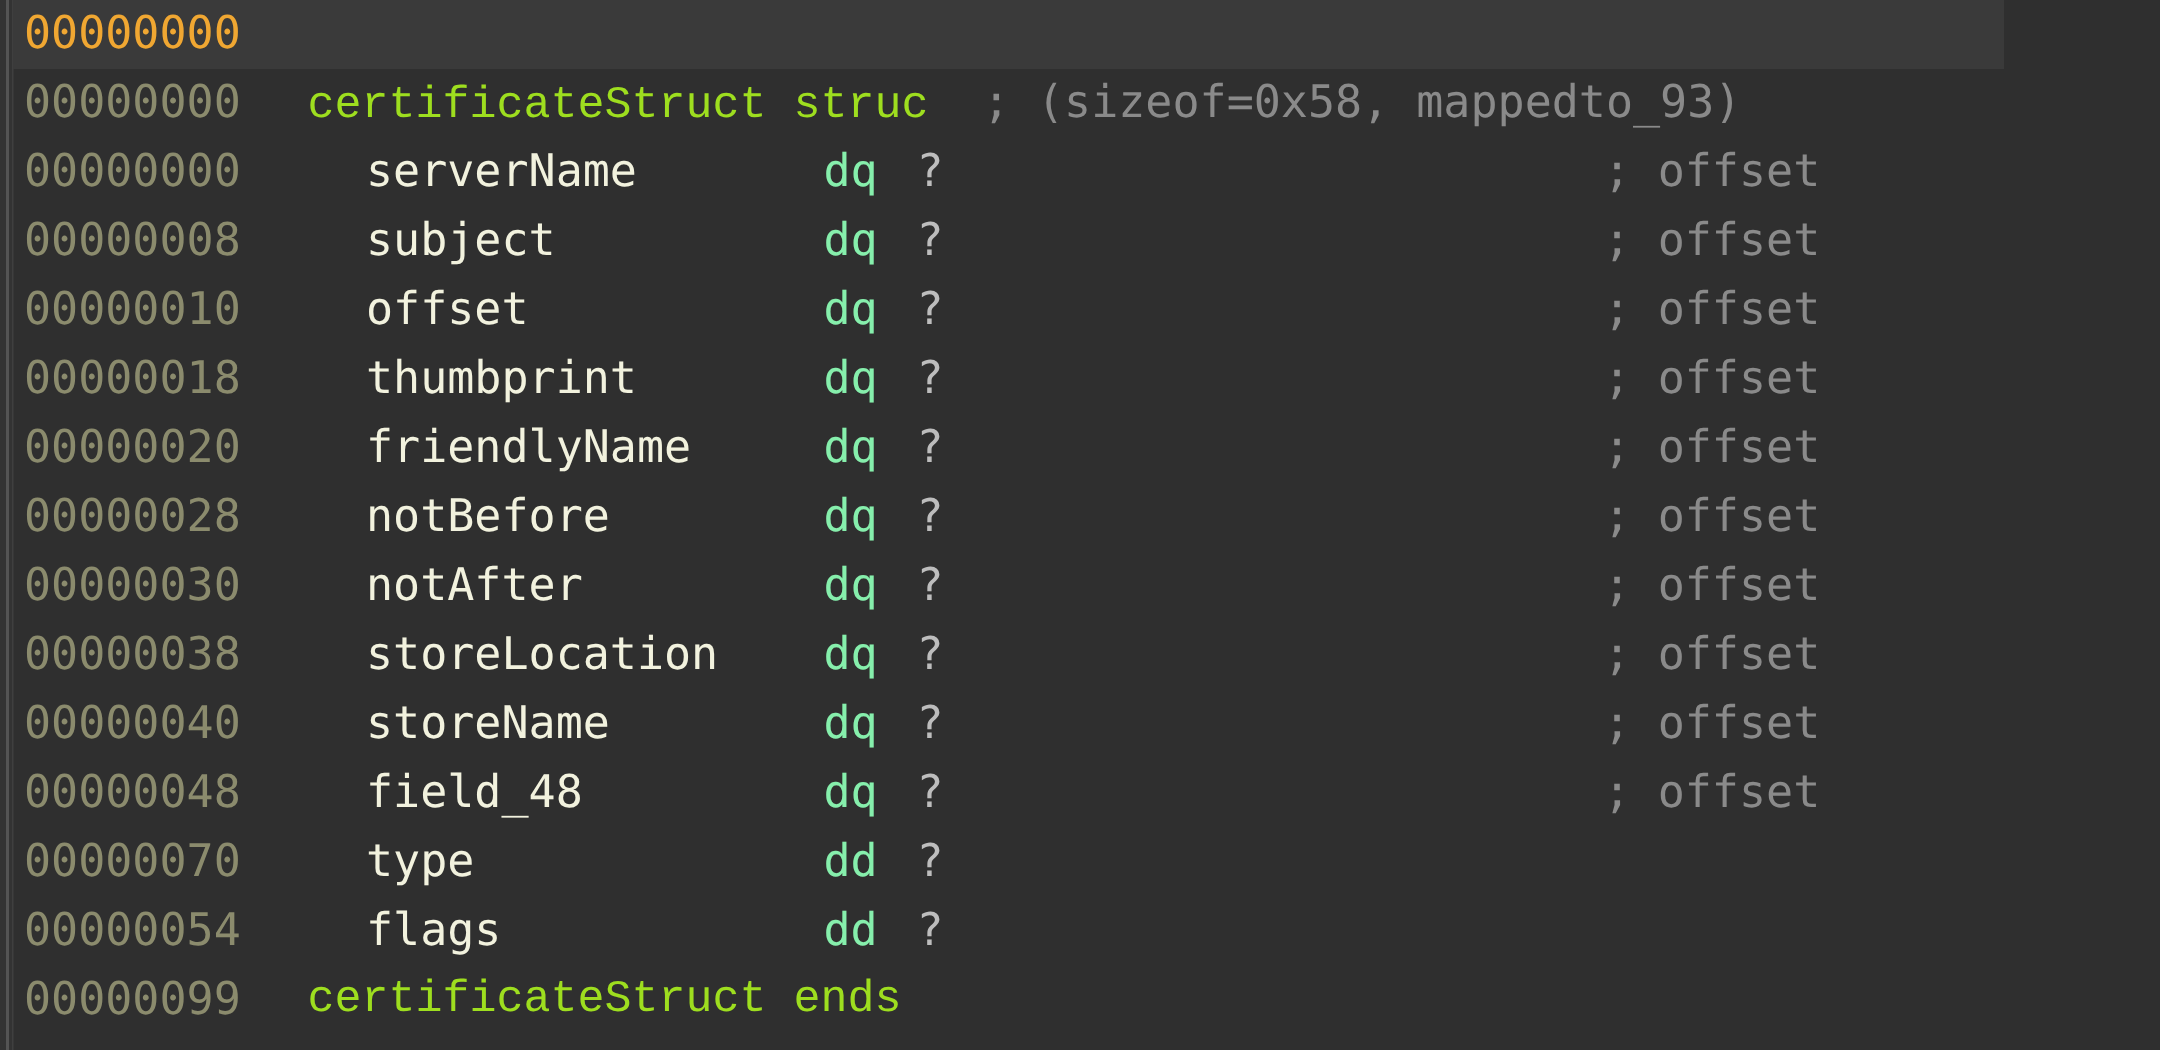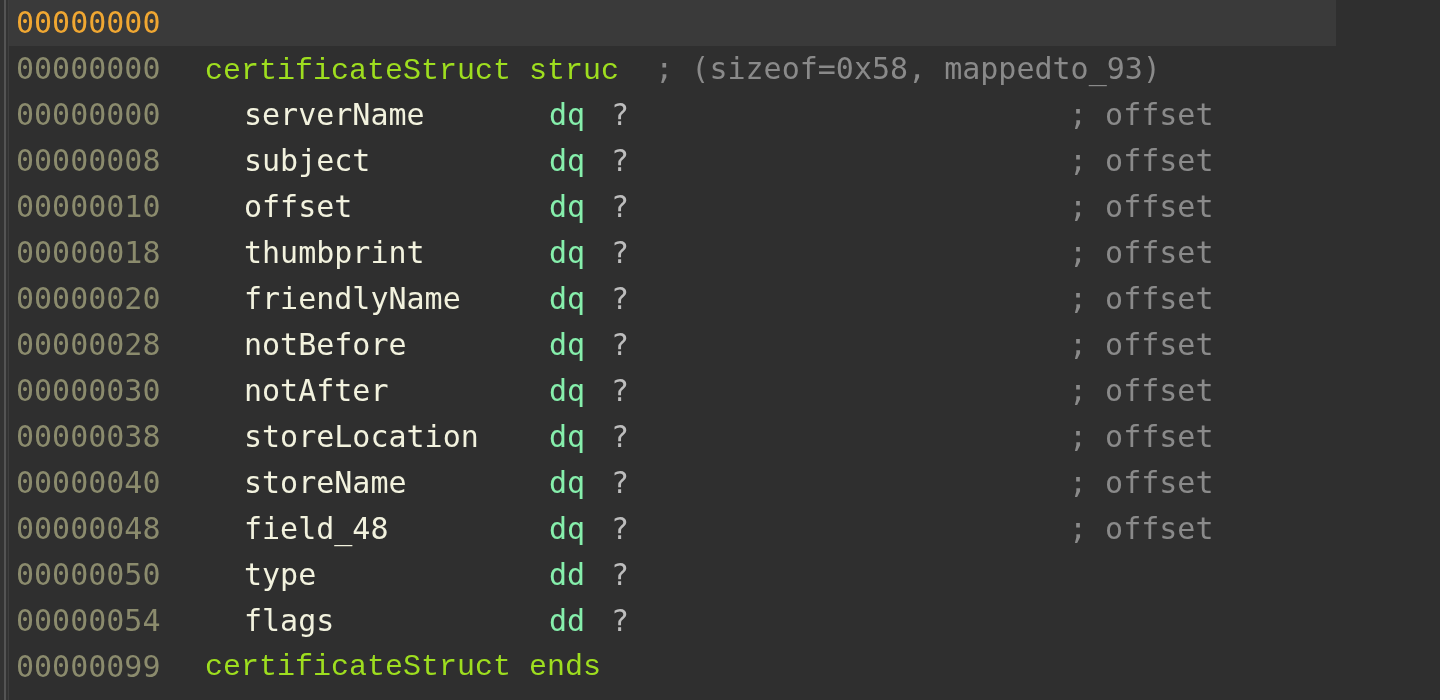--- a/index.html
+++ b/index.html
@@ -115,18 +115,18 @@
       <div class="line"><span class="col-addr">00000000</span><span class="col-body field-name">serverName</span><span class="col-type">dq</span><span class="col-val">?</span><span class="col-cmt">; offset</span></div>
       <div class="line"><span class="col-addr">00000008</span><span class="col-body field-name">subject</span><span class="col-type">dq</span><span class="col-val">?</span><span class="col-cmt">; offset</span></div>
       <div class="line"><span class="col-addr">00000010</span><span class="col-body field-name">offset</span><span class="col-type">dq</span><span class="col-val">?</span><span class="col-cmt">; offset</span></div>
       <div class="line"><span class="col-addr">00000018</span><span class="col-body field-name">thumbprint</span><span class="col-type">dq</span><span class="col-val">?</span><span class="col-cmt">; offset</span></div>
       <div class="line"><span class="col-addr">00000020</span><span class="col-body field-name">friendlyName</span><span class="col-type">dq</span><span class="col-val">?</span><span class="col-cmt">; offset</span></div>
       <div class="line"><span class="col-addr">00000028</span><span class="col-body field-name">notBefore</span><span class="col-type">dq</span><span class="col-val">?</span><span class="col-cmt">; offset</span></div>
       <div class="line"><span class="col-addr">00000030</span><span class="col-body field-name">notAfter</span><span class="col-type">dq</span><span class="col-val">?</span><span class="col-cmt">; offset</span></div>
       <div class="line"><span class="col-addr">00000038</span><span class="col-body field-name">storeLocation</span><span class="col-type">dq</span><span class="col-val">?</span><span class="col-cmt">; offset</span></div>
       <div class="line"><span class="col-addr">00000040</span><span class="col-body field-name">storeName</span><span class="col-type">dq</span><span class="col-val">?</span><span class="col-cmt">; offset</span></div>
       <div class="line"><span class="col-addr">00000048</span><span class="col-body field-name">field_48</span><span class="col-type">dq</span><span class="col-val">?</span><span class="col-cmt">; offset</span></div>
-      <div class="line"><span class="col-addr">00000050</span><span class="col-body field-name">type</span><span class="col-type">dd</span><span class="col-val">?</span></div>
+      <div class="line"><span class="col-addr">00000070</span><span class="col-body field-name">type</span><span class="col-type">dd</span><span class="col-val">?</span></div>
       <div class="line"><span class="col-addr">00000054</span><span class="col-body field-name">flags</span><span class="col-type">dd</span><span class="col-val">?</span></div>
       <div class="line"><span class="col-addr">00000099</span><span class="col-body kw-struct">certificateStruct ends</span></div>
     </div>
 
 </div>
 
 </body></html>

